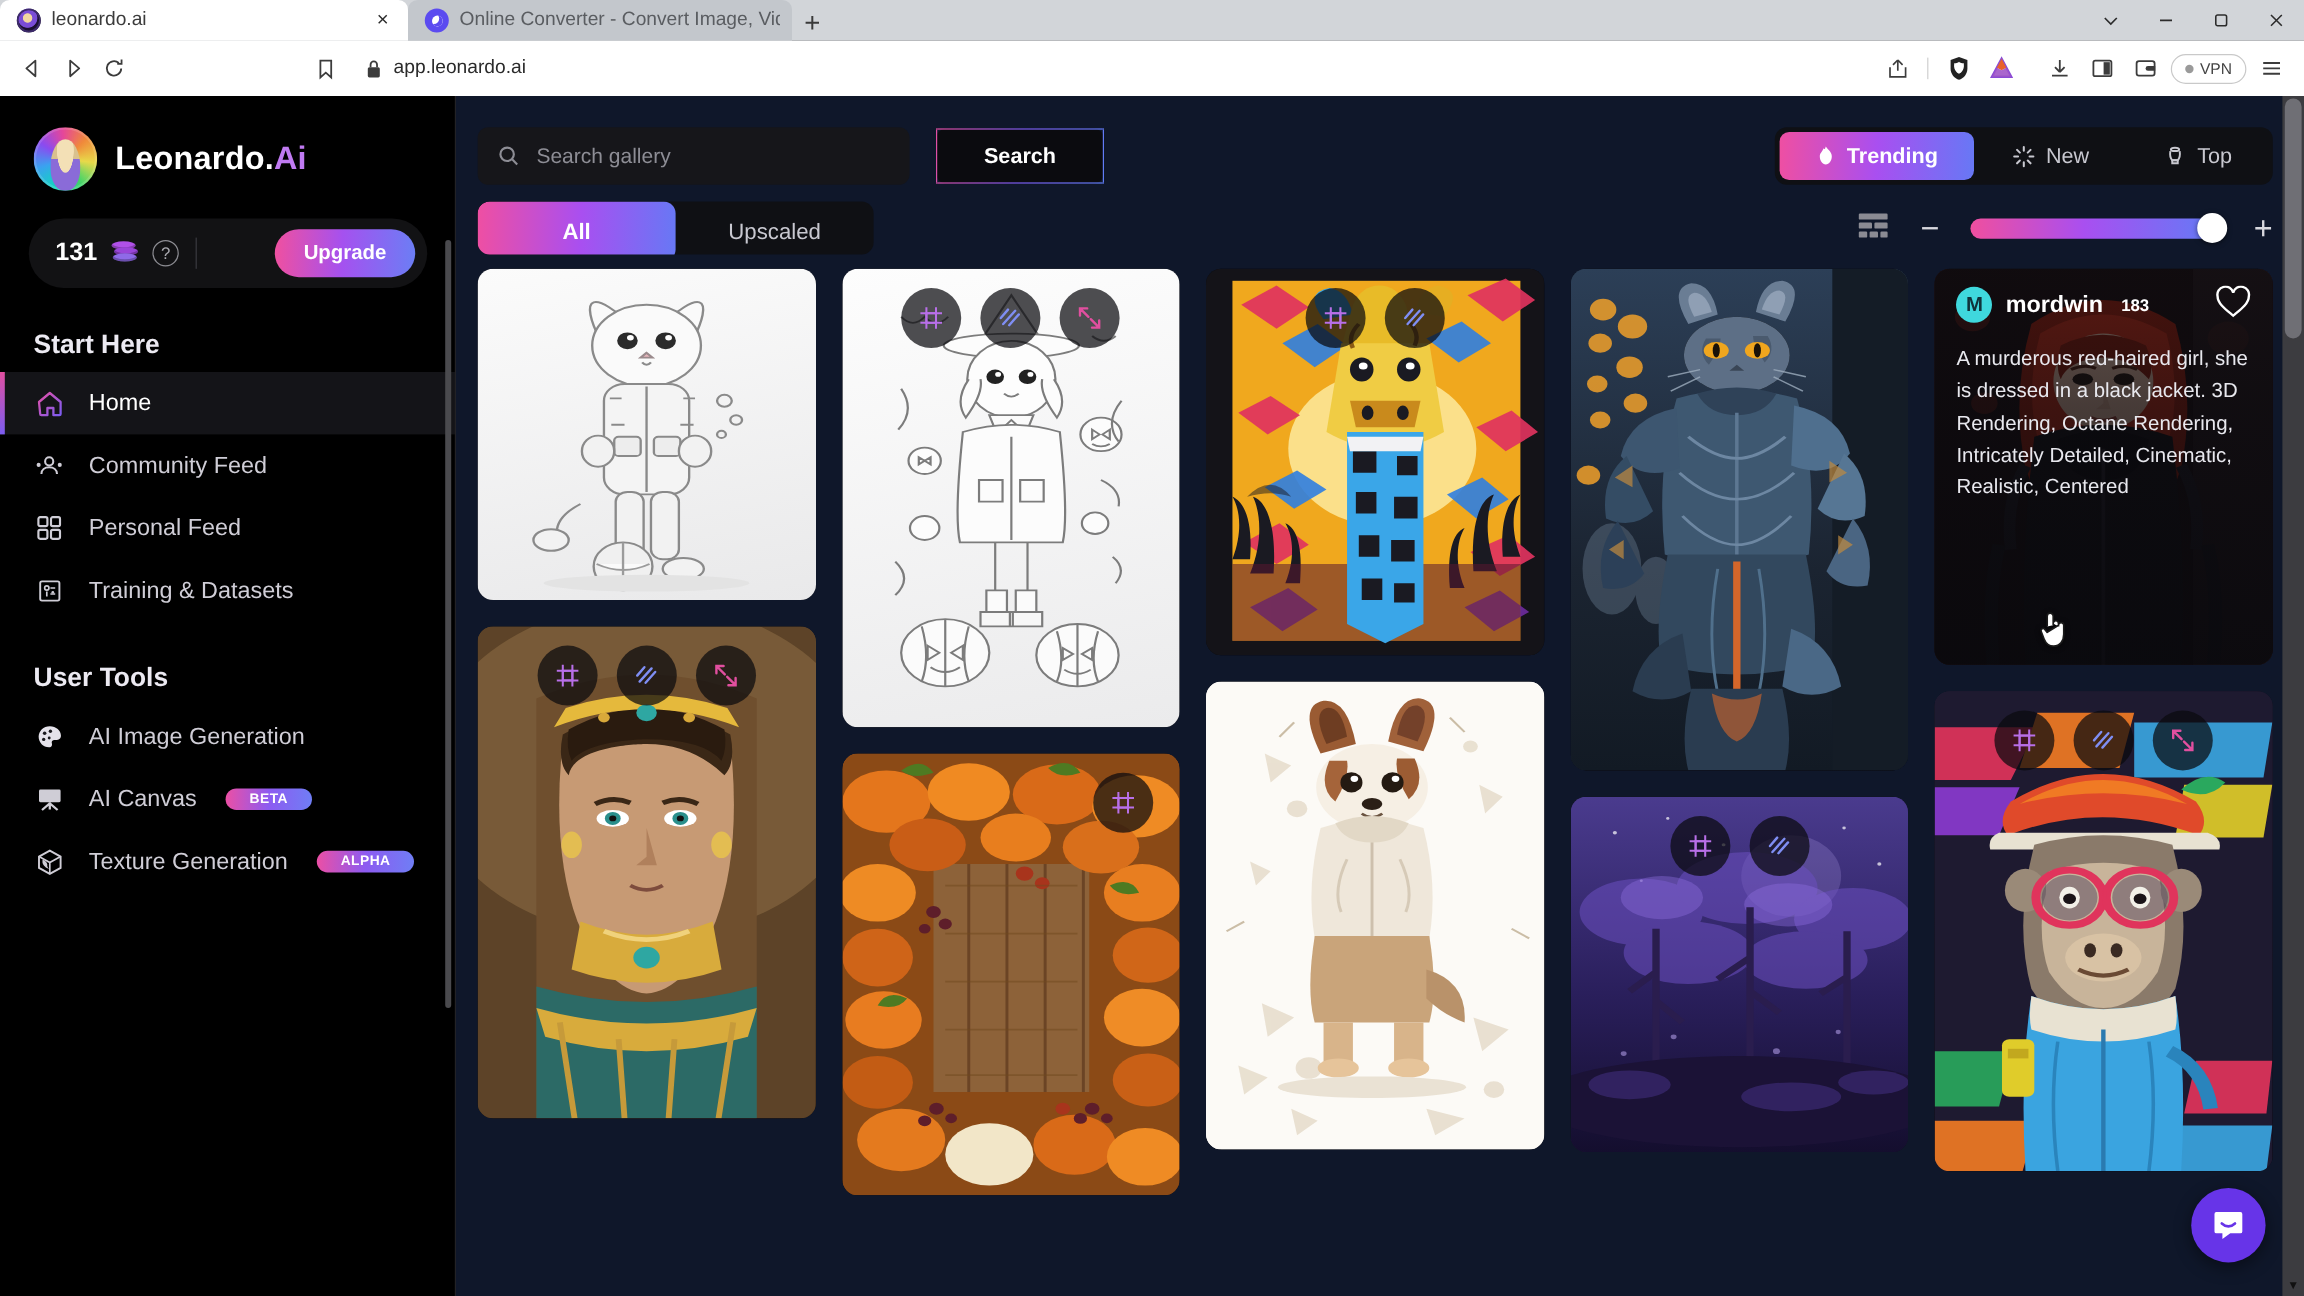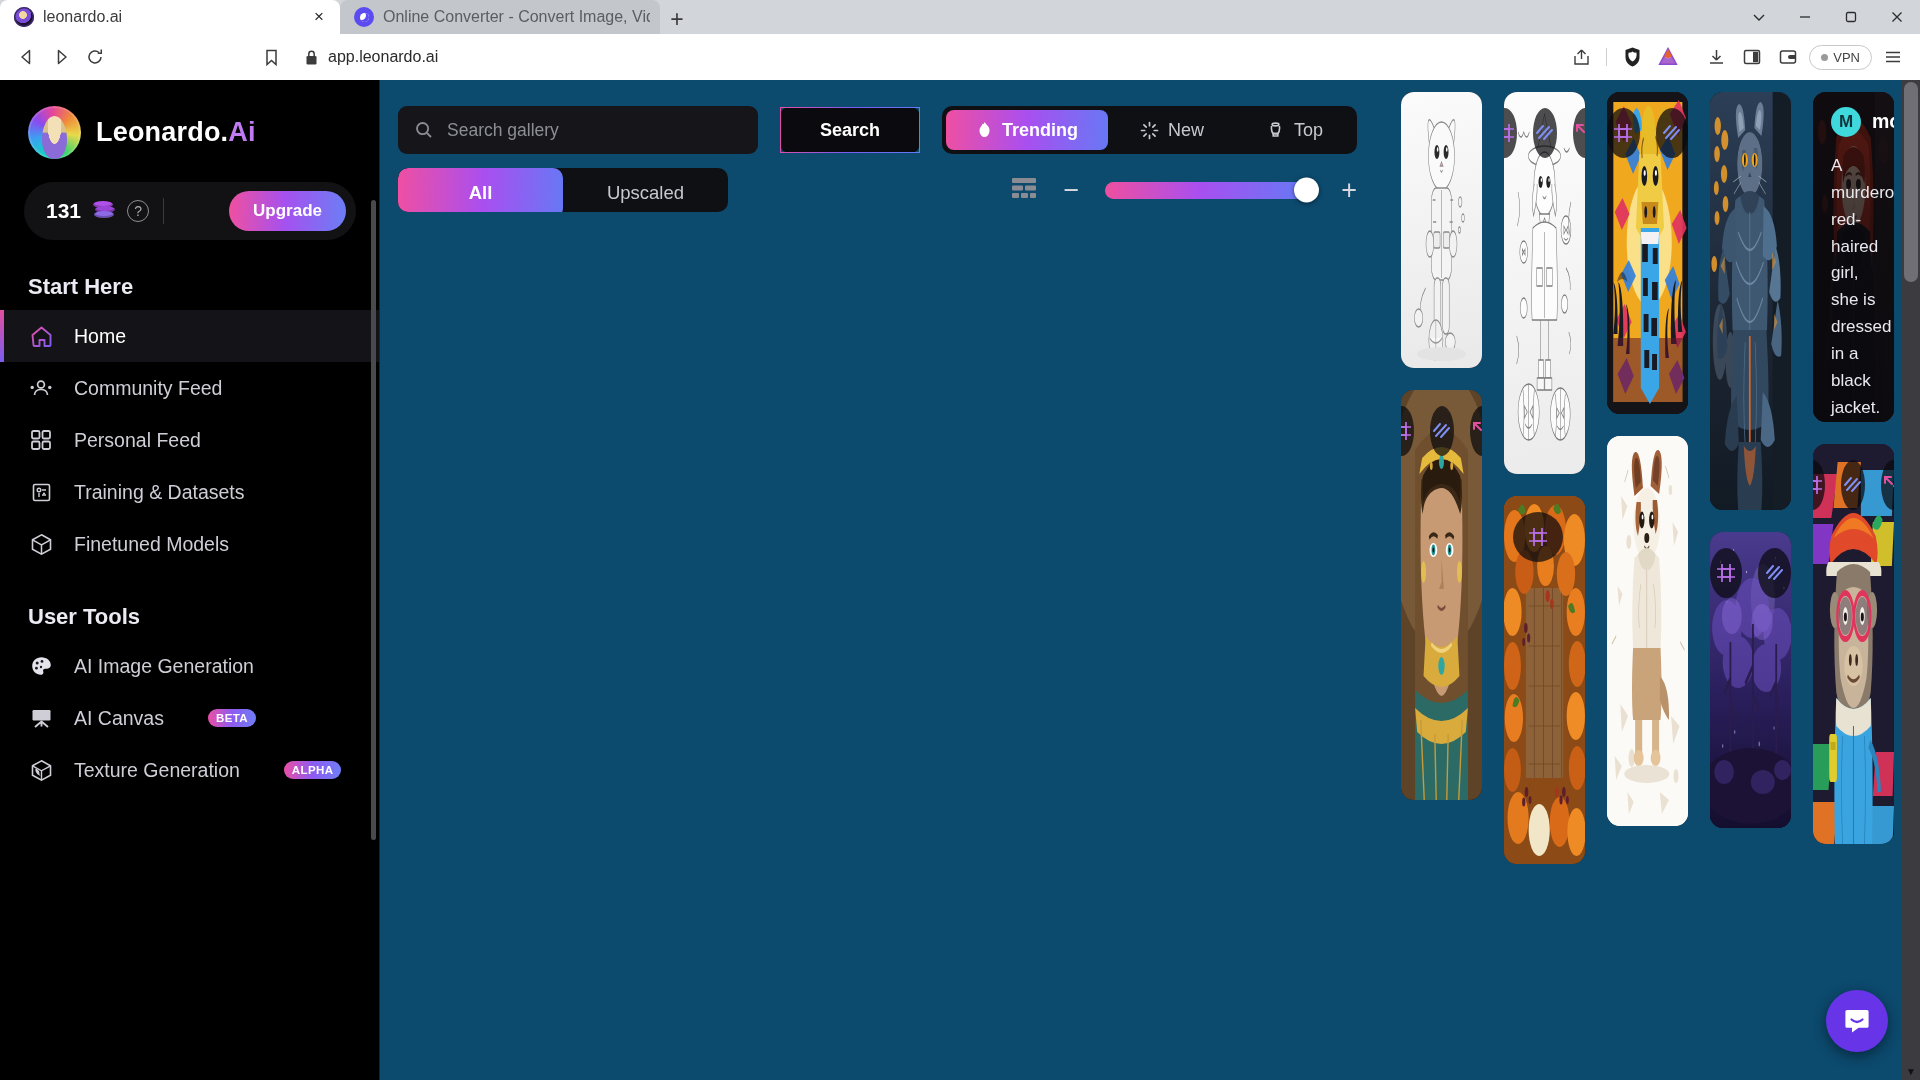--- a/index.html
+++ b/index.html
@@ -136,31 +136,31 @@
     color: #cfcdd6; font-size: 19.5px; cursor: pointer; position: relative;
   }
   .nav-item.active { background: #141418; color: #fff; }
   .nav-item.active::before {
     content:""; position: absolute; left: 0; top: 0; bottom: 0; width: 4px;
     background: linear-gradient(180deg,#e24fa0,#7b5cf0);
   }
   .nav-icon { width: 26px; height: 26px; flex: 0 0 26px; display: flex; align-items: center; justify-content: center; }
   .nav-label { white-space: nowrap; }
   .badge {
-    font-size: 11.5px; font-weight: 700; color: #fff; padding: 3px 8px; border-radius: 9px;
-    background: linear-gradient(92deg,#ec4fa4,#8d5bf1,#6f7ef5); letter-spacing: .4px; margin-left: 24px;
+    font-size: 11.5px; font-weight: 700; color: #fff; padding: 3px 20px; border-radius: 9px;
+    background: linear-gradient(92deg,#ec4fa4,#8d5bf1,#6f7ef5); letter-spacing: .4px; margin-left: 4px;
   }
   .sb-scroll {
     position: absolute; right: 4px; top: 120px; width: 5px; height: 640px;
     background: #4a4a4e; border-radius: 3px; cursor: pointer;
   }
   .sb-divider { position: absolute; right: 0; top: 0; bottom: 0; width: 1px; background: #222226; }
 
   
-  .main { flex: 1; background: #0c4a6e; display: flex; flex-direction: row; overflow: hidden; position: relative; }
+  .main { flex: 1; background: #0f172a; display: flex; flex-direction: column; overflow: hidden; position: relative; }
   .main-head { padding: 26px 26px 0 18px; }
   .head-row1 { display: flex; align-items: center; gap: 22px; }
   .searchbox {
     width: 360px; height: 48px; background: #16161a; border-radius: 9px;
     display: flex; align-items: center; gap: 13px; padding: 0 16px; cursor: text;
   }
   .search-ph { font-size: 17.5px; color: #8d8d95; }
   .search-btn {
     width: 140px; height: 46px; border-radius: 9px; background: #0b0b0f;
     border: 1.5px solid; border-image: linear-gradient(100deg,#e54fa3,#7a5cf2,#5f7df6) 1;
@@ -492,29 +492,20 @@
           <svg width="25" height="25" viewBox="0 0 25 25">
               <path d="M6 4.5h13a1.5 1.5 0 0 1 1.5 1.5v13a1.5 1.5 0 0 1-1.5 1.5H6A1.5 1.5 0 0 1 4.5 19V6A1.5 1.5 0 0 1 6 4.5z" fill="none" stroke="#cfcdd6" stroke-width="1.6"></path>
               <circle cx="10" cy="10" r="1.8" fill="none" stroke="#cfcdd6" stroke-width="1.4"></circle>
               <path d="M13 10h4M10 13v4M13 15h4" stroke="#cfcdd6" stroke-width="1.4"></path>
               <circle cx="15" cy="13.5" r="1.1" fill="#cfcdd6"></circle>
             </svg>
         </span>
         <span class="nav-label">Training &amp; Datasets</span>
       </div>
 
-      <div class="nav-item">
-        <span class="nav-icon">
-          <svg width="25" height="25" viewBox="0 0 25 25">
-              <path d="M12.5 2.8l9 5v9.4l-9 5-9-5V7.8z" fill="none" stroke="#cfcdd6" stroke-width="1.6"></path>
-              <path d="M3.5 7.8l9 5 9-5M12.5 12.8v9.4" fill="none" stroke="#cfcdd6" stroke-width="1.5"></path>
-            </svg>
-        </span>
-        <span class="nav-label">Finetuned Models</span>
-      </div>
 
       <div class="nav-section-title">User Tools</div>
 
       <div class="nav-item">
         <span class="nav-icon">
           <svg width="25" height="25" viewBox="0 0 25 25">
               <path d="M12.5 3.2c5.3 0 9.3 3.6 9.3 7.9 0 2.7-2.1 3.6-4 3.6h-1.6c-1.3 0-2.1.9-2.1 2 0 .6.3 1 .3 1.7 0 1.6-1.3 2.4-2.6 2.4-4.8 0-8.6-4-8.6-8.8 0-4.9 4-8.8 9.3-8.8z" fill="#e4e2ea"></path>
               <circle cx="8.2" cy="9" r="1.5" fill="#1a1a1f"></circle>
               <circle cx="13" cy="7.4" r="1.4" fill="#1a1a1f"></circle>
               <circle cx="7.4" cy="14.2" r="1.4" fill="#1a1a1f"></circle>

